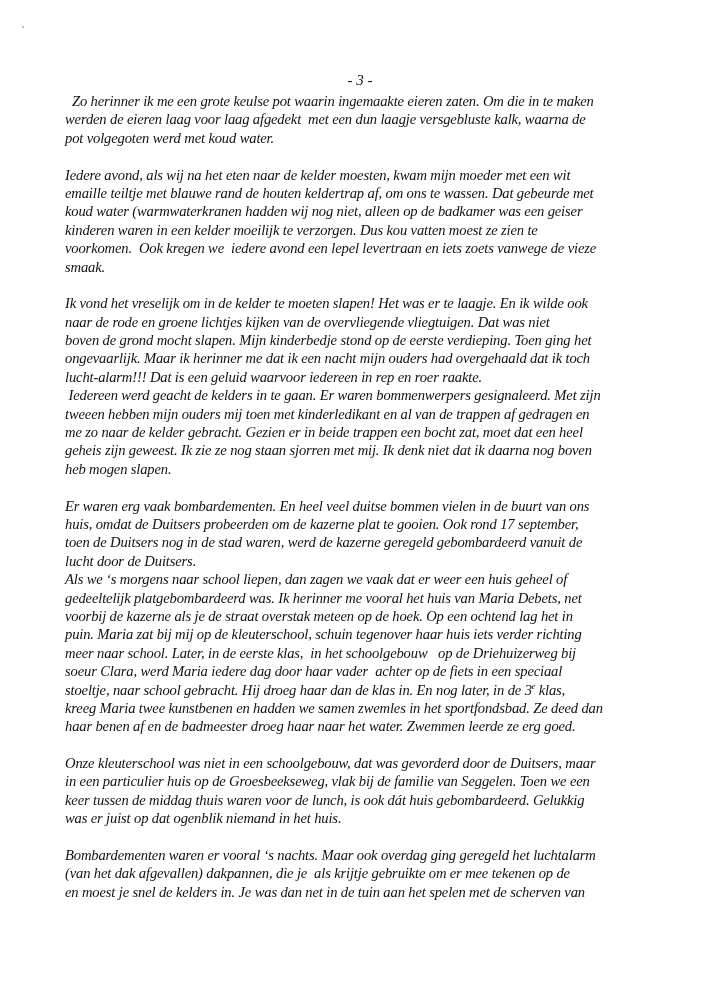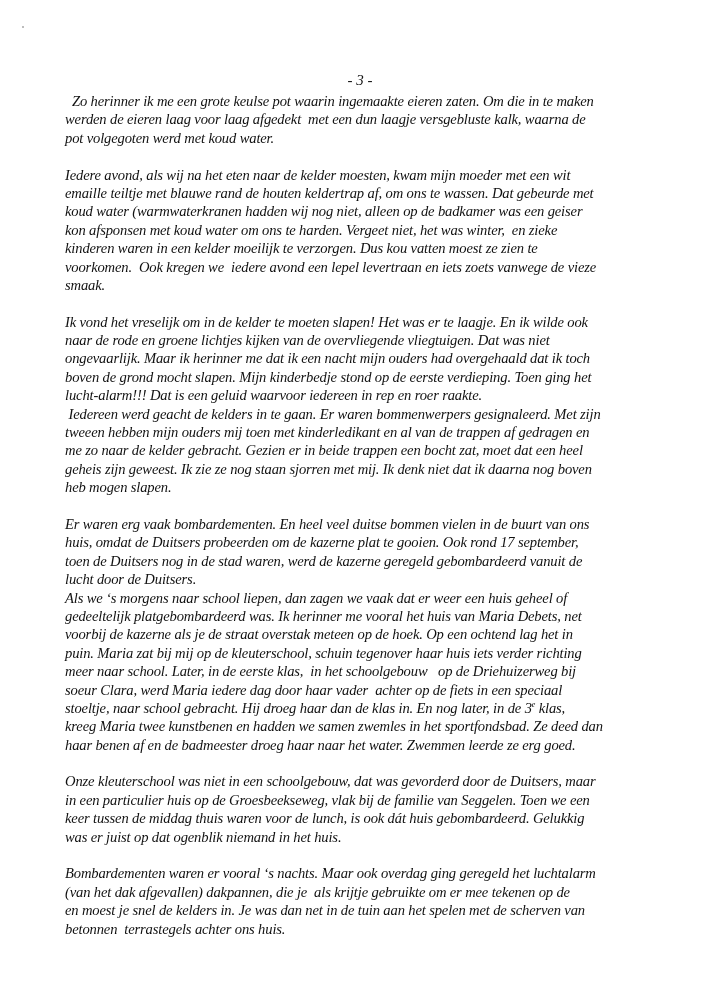--- a/index.html
+++ b/index.html
@@ -83,32 +83,31 @@
       <span class="line" style="white-space:pre">  Zo herinner ik me een grote keulse pot waarin ingemaakte eieren zaten. Om die in te maken</span>
       <span class="line" style="white-space:pre">werden de eieren laag voor laag afgedekt  met een dun laagje versgebluste kalk, waarna de</span>
       <span class="line">pot volgegoten werd met koud water.</span>
     </p>
     <span class="gap"></span>
 
     <p class="para">
       <span class="line">Iedere avond, als wij na het eten naar de kelder moesten, kwam mijn moeder met een wit</span>
       <span class="line">emaille teiltje met blauwe rand de houten keldertrap af, om ons te wassen. Dat gebeurde met</span>
       <span class="line">koud water (warmwaterkranen hadden wij nog niet, alleen op de badkamer was een geiser</span>
-      <span class="line" style="white-space:pre">kon afsponsen met koud water om ons te harden. Vergeet niet, het was winter,  en zieke</span>
       <span class="line">kinderen waren in een kelder moeilijk te verzorgen. Dus kou vatten moest ze zien te</span>
       <span class="line" style="white-space:pre">voorkomen.  Ook kregen we  iedere avond een lepel levertraan en iets zoets vanwege de vieze</span>
       <span class="line">smaak.</span>
     </p>
     <span class="gap"></span>
 
     <p class="para">
       <span class="line">Ik vond het vreselijk om in de kelder te moeten slapen! Het was er te laagje. En ik wilde ook</span>
       <span class="line">naar de rode en groene lichtjes kijken van de overvliegende vliegtuigen. Dat was niet</span>
+      <span class="line">boven de grond mocht slapen. Mijn kinderbedje stond op de eerste verdieping. Toen ging het</span>
       <span class="line">ongevaarlijk. Maar ik herinner me dat ik een nacht mijn ouders had overgehaald dat ik toch</span>
-      <span class="line">boven de grond mocht slapen. Mijn kinderbedje stond op de eerste verdieping. Toen ging het</span>
       <span class="line">lucht-alarm!!! Dat is een geluid waarvoor iedereen in rep en roer raakte.</span>
       <span class="line" style="white-space:pre"> Iedereen werd geacht de kelders in te gaan. Er waren bommenwerpers gesignaleerd. Met zijn</span>
       <span class="line">tweeen hebben mijn ouders mij toen met kinderledikant en al van de trappen af gedragen en</span>
       <span class="line">me zo naar de kelder gebracht. Gezien er in beide trappen een bocht zat, moet dat een heel</span>
       <span class="line">geheis zijn geweest. Ik zie ze nog staan sjorren met mij. Ik denk niet dat ik daarna nog boven</span>
       <span class="line">heb mogen slapen.</span>
     </p>
     <span class="gap"></span>
 
     <p class="para">
@@ -133,16 +132,15 @@
       <span class="line">in een particulier huis op de Groesbeekseweg, vlak bij de familie van Seggelen. Toen we een</span>
       <span class="line">keer tussen de middag thuis waren voor de lunch, is ook dát huis gebombardeerd. Gelukkig</span>
       <span class="line">was er juist op dat ogenblik niemand in het huis.</span>
     </p>
     <span class="gap"></span>
 
     <p class="para">
       <span class="line">Bombardementen waren er vooral ‘s nachts. Maar ook overdag ging geregeld het luchtalarm</span>
       <span class="line" style="white-space:pre">(van het dak afgevallen) dakpannen, die je  als krijtje gebruikte om er mee tekenen op de</span>
       <span class="line">en moest je snel de kelders in. Je was dan net in de tuin aan het spelen met de scherven van</span>
-      <span class="line" style="white-space:pre">betonnen  terrastegels achter ons huis.</span>
     </p>
   </div>
 </div>
 
 </body></html>

